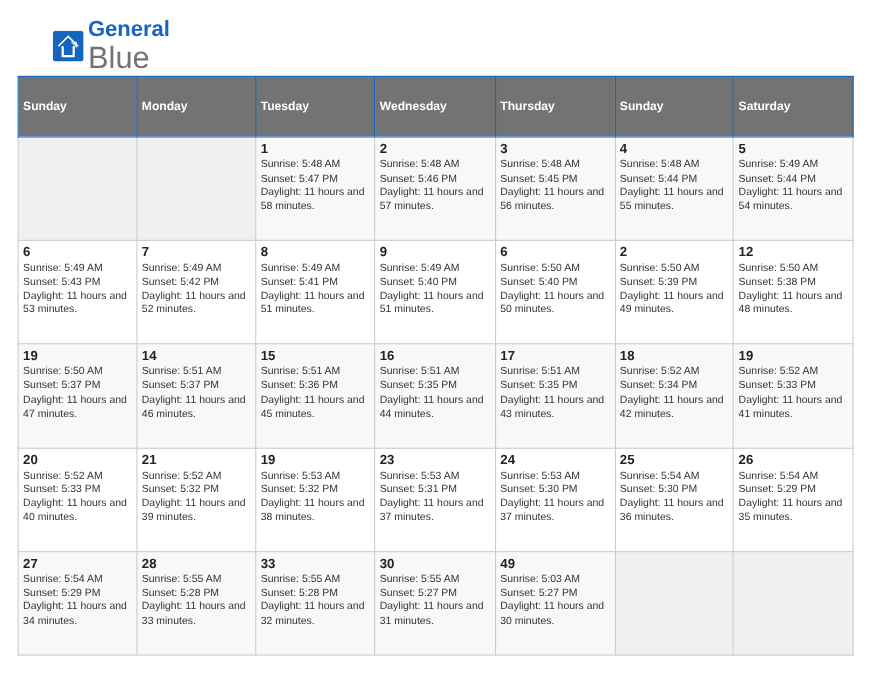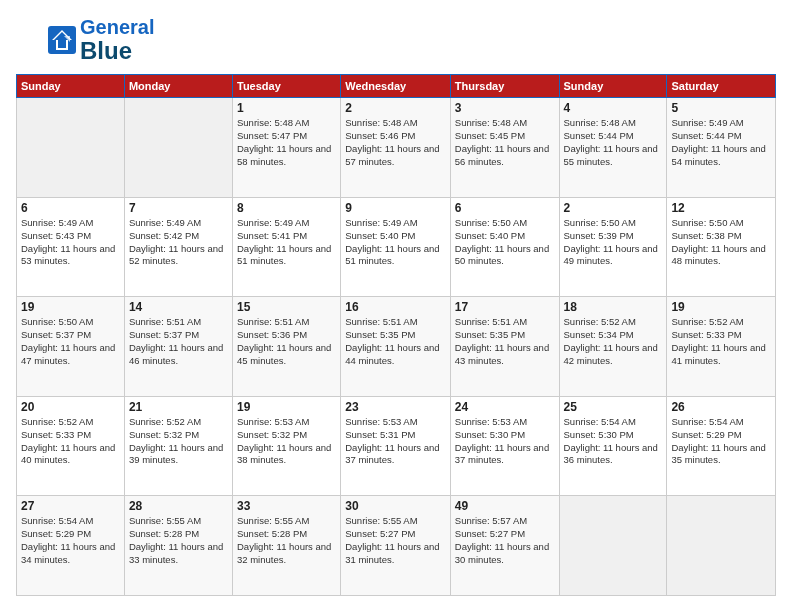--- a/index.html
+++ b/index.html
@@ -14,21 +14,20 @@
       width: 792px;
       height: 612px;
       padding: 16px;
       display: flex;
       flex-direction: column;
     }
     .header {
       display: flex;
       justify-content: space-between;
       align-items: flex-end;
-      margin-bottom: 10px;
       padding-left: 32px;
     }
     .logo {
       display: flex;
       align-items: center;
     }
     .logo-icon {
       width: 28px;
       height: 28px;
       margin-right: 4px;
@@ -46,23 +45,23 @@
       font-size: 14px;
       color: #555;
     }
     .calendar {
       width: 100%;
       border-collapse: collapse;
       flex: 1;
       font-size: 10px;
     }
     .calendar thead th {
-      background: #b91c1c;
+      background: #737373;
       color: #fff;
-      padding: 5px 4px;
+      padding: 21px 4px;
       text-align: left;
       font-size: 11px;
       font-weight: bold;
       border: 1px solid #1565c0;
     }
     .calendar tbody td {
       border: 1px solid #ccc;
       vertical-align: top;
       padding: 3px 4px;
       width: 113px;
@@ -98,21 +97,21 @@
   <div class="header">
     <div class="logo">
       <svg class="logo-icon" viewBox="0 0 28 28">
         <rect x="0" y="0" width="28" height="28" rx="3" fill="#1565c0"></rect>
         <polygon points="14,4 24,14 20,14 20,24 8,24 8,14 4,14" fill="white"></polygon>
         <polygon points="14,6 22,14 18,14 18,22 10,22 10,14 6,14" fill="#1565c0"></polygon>
         <polygon points="16,10 22,10 22,16" fill="white" opacity="0.7"></polygon>
       </svg>
       <div>
         <div style="font-size:20px;font-weight:bold;color:#1565c0;line-height:1.1;">General</div>
-        <div style="font-size:24px;font-weight:bold;color:#0c4a6e;line-height:1.1;">Blue</div>
+        <div style="font-size:28px;font-weight:normal;color:#737373;line-height:1.1;">Blue</div>
       </div>
     </div>
     <div class="title-block">
       <div class="month-title"></div>
       <div class="location"></div>
     </div>
   </div>
 
   <table class="calendar">
     <thead>
@@ -313,21 +312,21 @@
 Daylight: 11 hours and 32 minutes.</div>
           </td>
           <td>
             <span class="day-num">30</span>
             <div class="day-info" style="white-space: pre-line;">Sunrise: 5:55 AM
 Sunset: 5:27 PM
 Daylight: 11 hours and 31 minutes.</div>
           </td>
           <td>
             <span class="day-num">49</span>
-            <div class="day-info" style="white-space: pre-line;">Sunrise: 5:57 AM
+            <div class="day-info" style="white-space: pre-line;">Sunrise: 5:03 AM
 Sunset: 5:27 PM
 Daylight: 11 hours and 30 minutes.</div>
           </td>
           <td class="empty-cell"></td>
           <td class="empty-cell"></td>
         </tr>
       </tbody>
   </table>
 </div>
 

